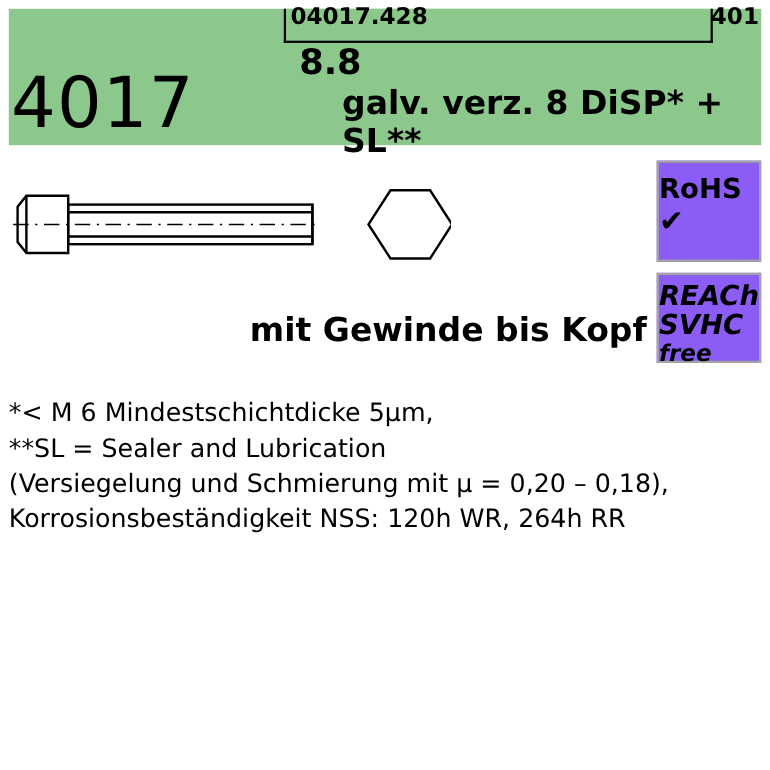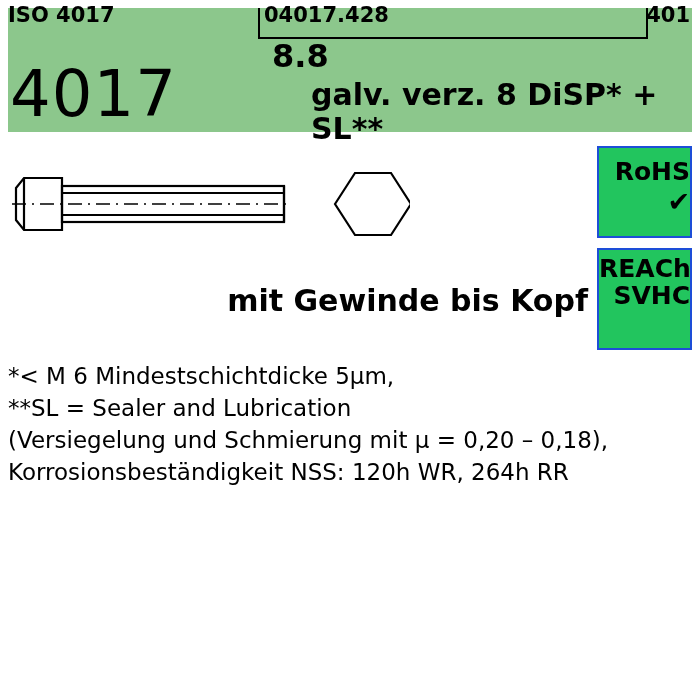--- a/index.html
+++ b/index.html
@@ -103,24 +103,24 @@
     position: absolute;
     left: 10px;
     top: 148px;
     width: 400px;
     height: 110px;
   }
 
   
   .cert-box {
     position: absolute;
-    border: 2px solid #1d4ed8;
-    background: #22c55e;
-    box-sizing: border-box;
-    text-align: right;
+    border: 2px solid #a3a3a3;
+    background: #8b5cf6;
+    box-sizing: border-box;
+    text-align: left;
   }
   .rohs-box {
     left: 597px;
     top: 146px;
     width: 95px;
     height: 92px;
   }
   .rohs-text {
     font-size: 25px;
     font-weight: bold;
@@ -131,21 +131,22 @@
   .rohs-check {
     font-size: 27px;
     font-weight: bold;
     line-height: 28px;
     margin-top: 2px;
   }
   .reach-box {
     left: 597px;
     top: 248px;
     width: 95px;
-    height: 102px;
+    height: 82px;
+    font-style: italic;
   }
   .reach-l1 {
     font-size: 25px;
     font-weight: bold;
     line-height: 27px;
     margin-top: 5px;
   }
   .reach-l2 {
     font-size: 25px;
     font-weight: bold;
@@ -187,21 +188,20 @@
 </style>
 </head>
 <body>
 
 <div class="label-sheet">
 
   <div class="header-band">
     <div class="hdr-artnum-box"></div>
   </div>
 
-  <div class="hdr-standard">ISO 4017</div>
   <div class="hdr-artnum">04017.428</div>
   <div class="hdr-pagenum">401</div>
   <div class="hdr-norm">4017</div>
   <div class="hdr-grade">8.8</div>
   <div class="hdr-coating">galv. verz. 8 DiSP* + SL**</div>
 
   <div class="drawing">
     <svg width="400" height="110" viewBox="0 0 400 110">
       <g fill="none" stroke="#000" stroke-width="2.2">
 
@@ -226,20 +226,21 @@
   </div>
 
   <div class="cert-box rohs-box">
     <div class="rohs-text">RoHS</div>
     <div class="rohs-check">✔</div>
   </div>
 
   <div class="cert-box reach-box">
     <div class="reach-l1">REACh</div>
     <div class="reach-l2">SVHC</div>
+    <div class="reach-l3">free</div>
   </div>
 
   <div class="product-name">
     <span class="line2">mit Gewinde bis Kopf</span>
   </div>
 
   <div class="notes">
     <div class="note">*&lt; M 6 Mindestschichtdicke 5µm,</div>
     <div class="note">**SL = Sealer and Lubrication</div>
     <div class="note">(Versiegelung und Schmierung mit µ = 0,20 – 0,18),</div>

